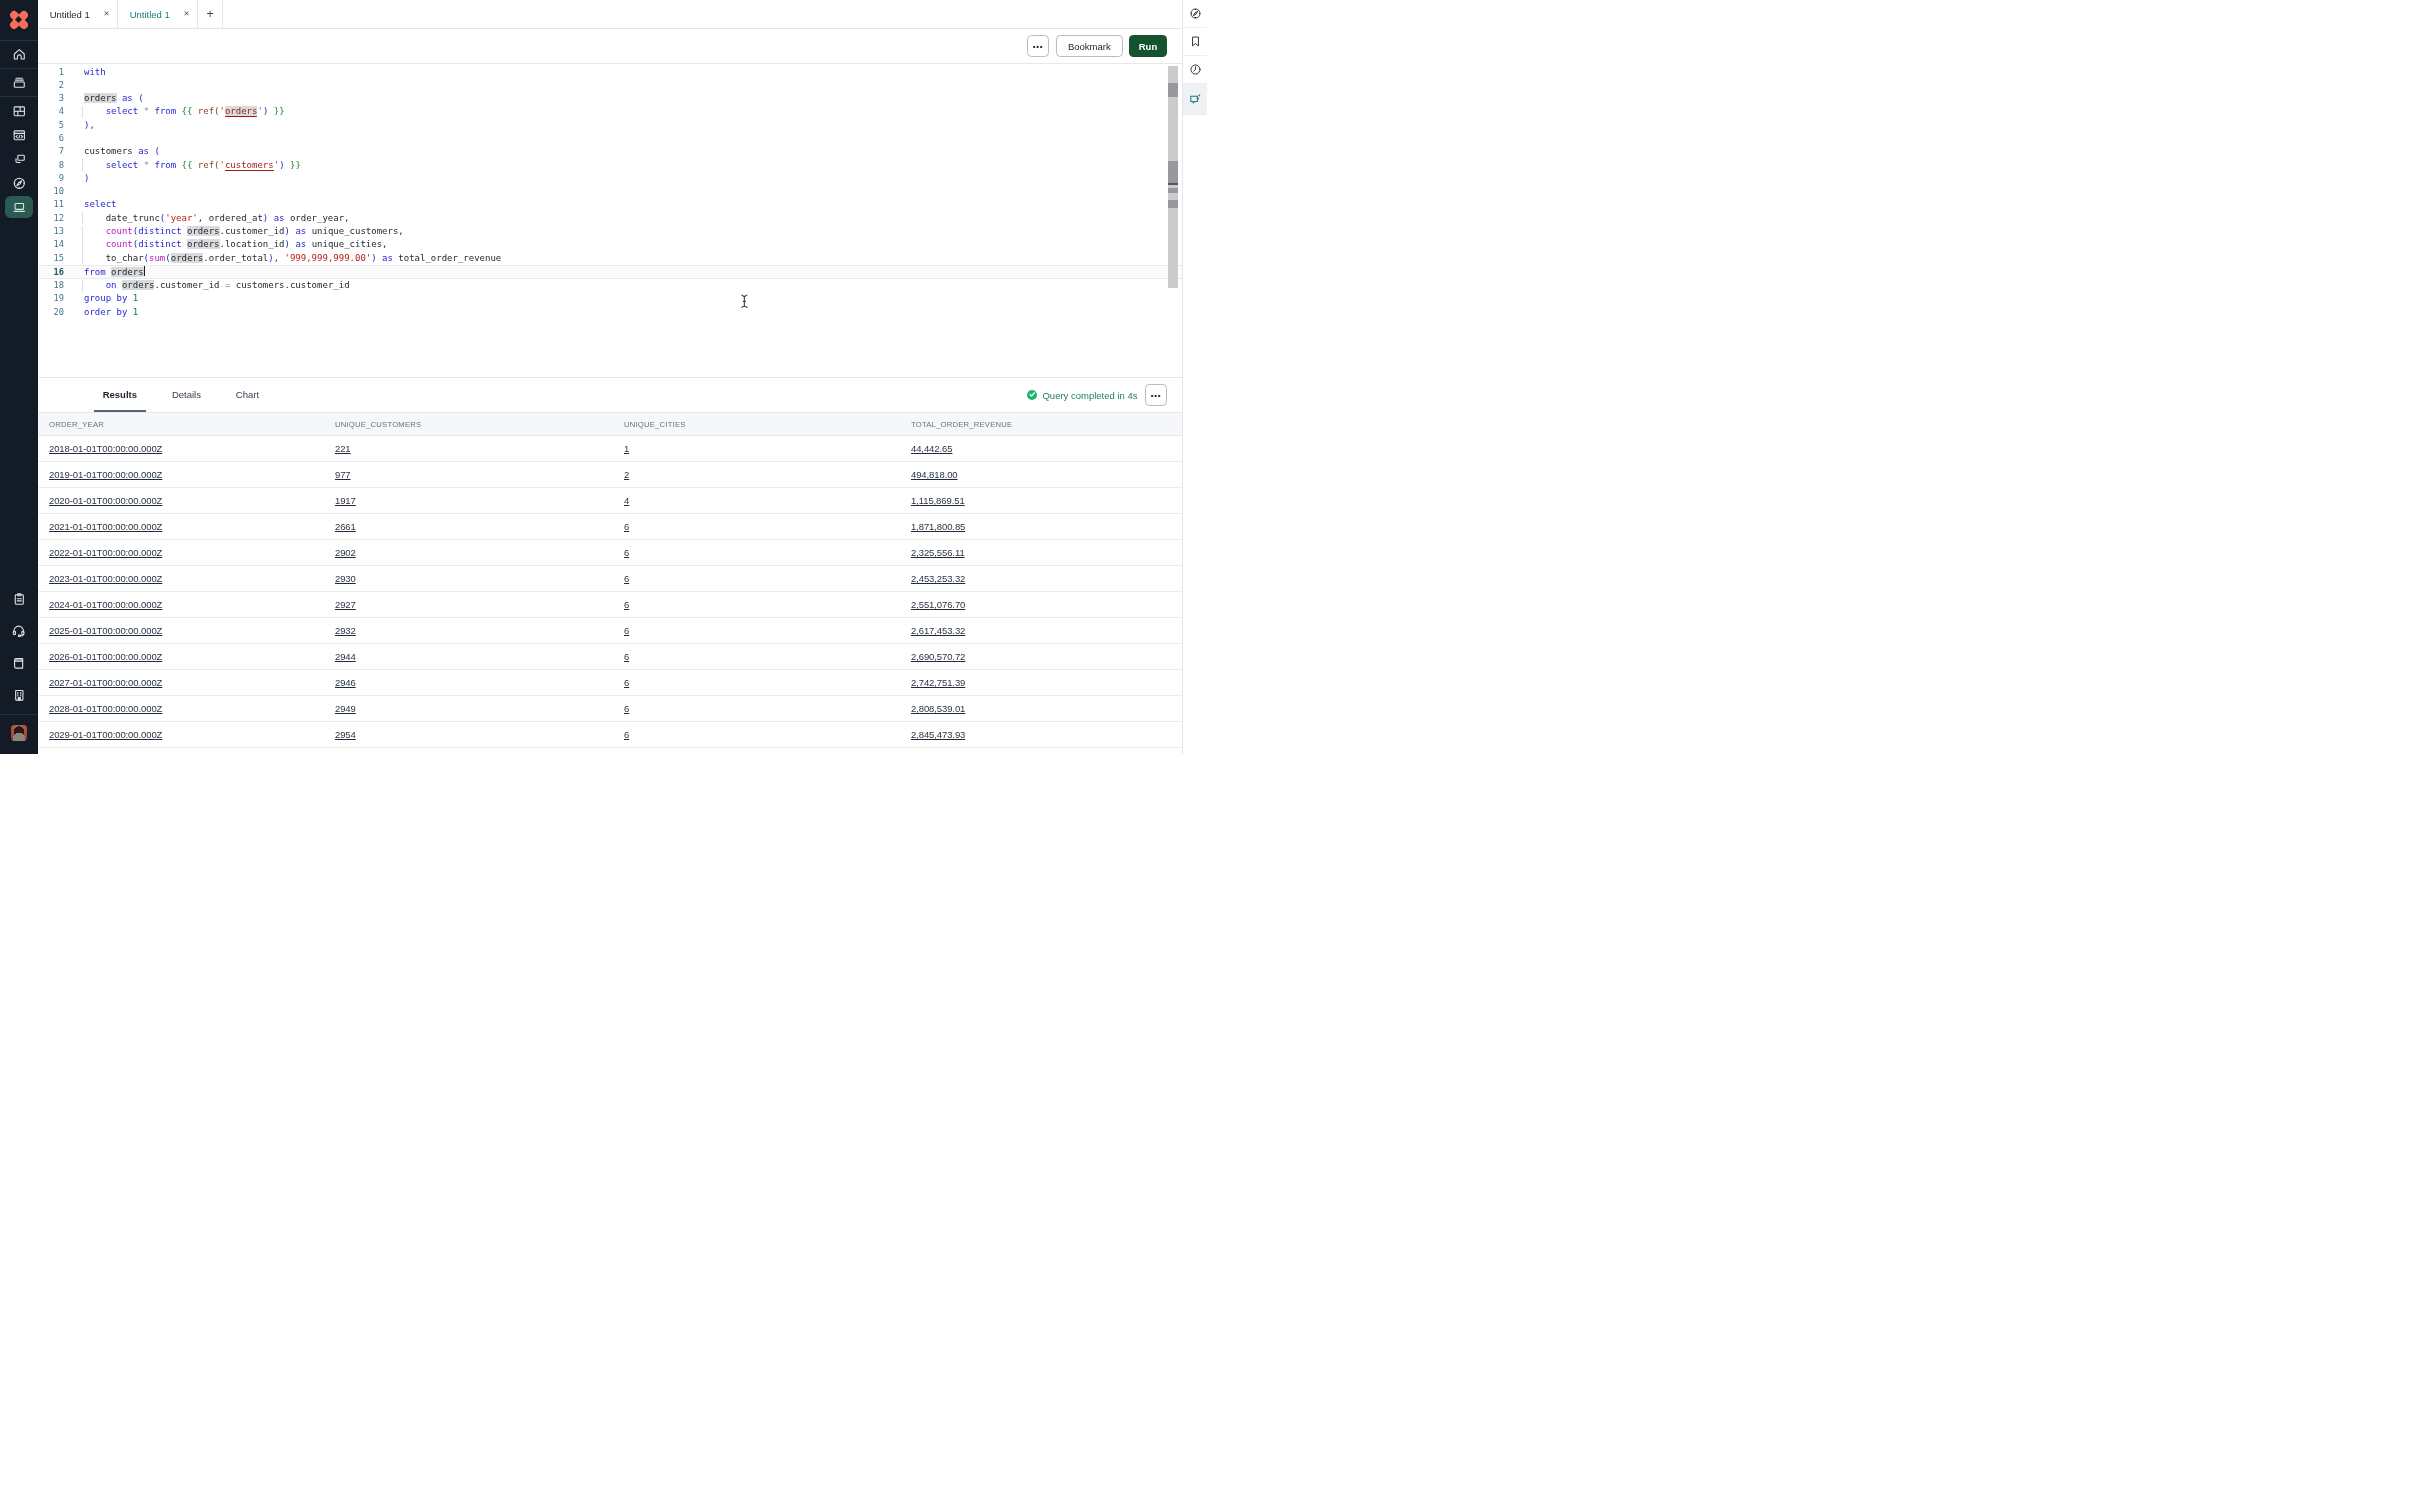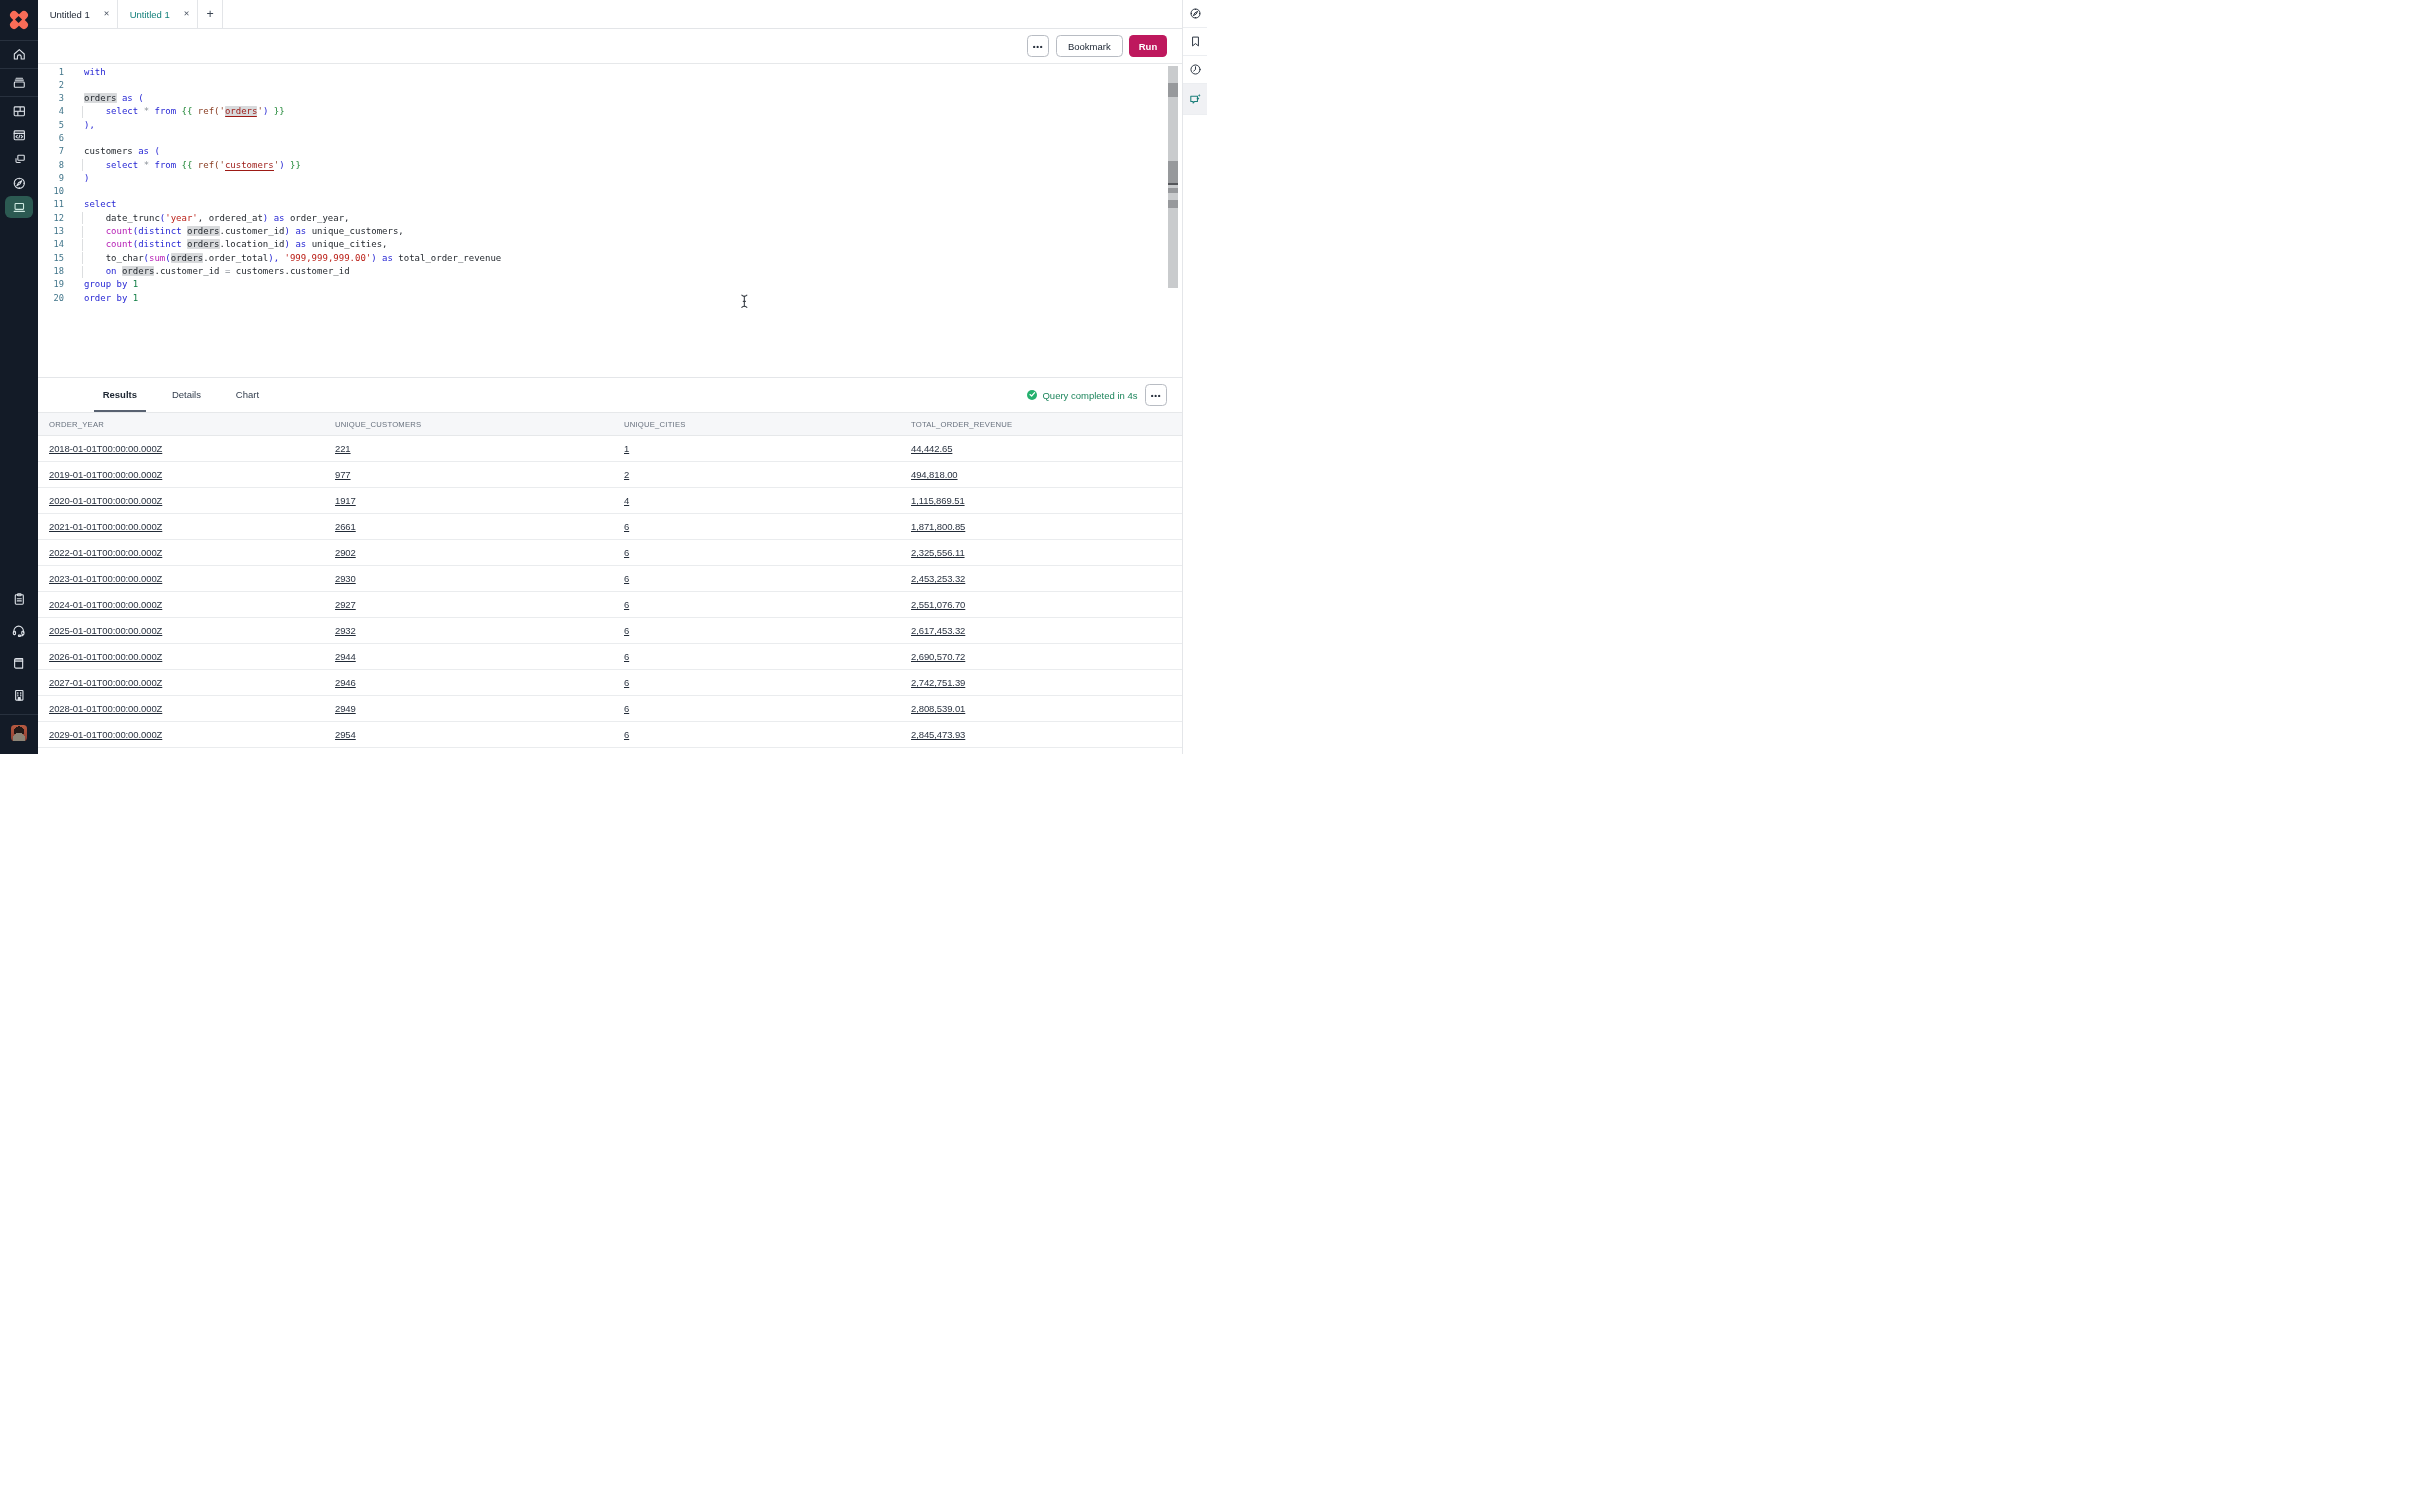--- a/index.html
+++ b/index.html
@@ -55,21 +55,21 @@
   .tab-rest{flex:1;background:#fff;}
 
   
   .toolbar{position:absolute;left:0;right:0;top:29px;height:35px;background:#fff;
            border-bottom:0.7px solid #e6e8ea;display:flex;align-items:center;
            justify-content:flex-end;gap:6.6px;padding-right:15.3px;}
   .btn{height:22.6px;border:0.7px solid #b8bcc3;border-radius:4.4px;background:#fff;
        display:flex;align-items:center;justify-content:center;font-size:9.5px;color:#222b38;}
   .btn.icon{width:22.6px;font-weight:bold;letter-spacing:0.7px;font-size:8px;}
   .btn.bookmark{padding:0 11px;}
-  .btn.run{background:#be185d;border:none;color:#fff;font-weight:600;padding:0 9.5px;}
+  .btn.run{background:#14532d;border:none;color:#fff;font-weight:600;padding:0 9.5px;}
 
   
   .editor{position:absolute;left:0;right:0;top:64px;height:313px;background:#fff;overflow:hidden;}
   .code-area{position:absolute;inset:0;padding-top:1.5px;
              font-family:"DejaVu Sans Mono",monospace;font-size:9px;}
   .cl{position:relative;height:13.3px;line-height:13.3px;white-space:pre;padding-left:46px;}
   .cl .ln{position:absolute;left:0;top:0;width:26px;text-align:right;color:#41758a;
           font-size:8.7px;}
   .cl.active{background:#fbfbfc;border-top:0.7px solid #e8e9eb;border-bottom:0.7px solid #e8e9eb;
              height:14px;line-height:12.5px;}
@@ -310,20 +310,21 @@
         <div class="cl"><span class="ln">6</span></div>
         <div class="cl"><span class="ln">7</span><span class="seg id">customers</span><span class="seg id"> </span><span class="seg kw">as</span><span class="seg id"> </span><span class="seg kw">(</span></div>
         <div class="cl"><span class="ln">8</span><span class="guide"></span><span class="seg id">    </span><span class="seg kw">select</span><span class="seg id"> </span><span class="seg op">*</span><span class="seg id"> </span><span class="seg kw">from</span><span class="seg id"> </span><span class="seg br">{{</span><span class="seg id"> </span><span class="seg rf">ref('</span><span class="seg rl">customers</span><span class="seg rf">'</span><span class="seg kw">)</span><span class="seg id"> </span><span class="seg br">}}</span></div>
         <div class="cl"><span class="ln">9</span><span class="seg kw">)</span></div>
         <div class="cl"><span class="ln">10</span></div>
         <div class="cl"><span class="ln">11</span><span class="seg kw">select</span></div>
         <div class="cl"><span class="ln">12</span><span class="guide"></span><span class="seg id">    date_trunc</span><span class="seg kw">(</span><span class="seg str">'year'</span><span class="seg id">, ordered_at</span><span class="seg kw">)</span><span class="seg id"> </span><span class="seg kw">as</span><span class="seg id"> order_year,</span></div>
         <div class="cl"><span class="ln">13</span><span class="guide"></span><span class="seg id">    </span><span class="seg fn">count</span><span class="seg kw">(distinct</span><span class="seg id"> </span><span class="seg id hl">orders</span><span class="seg id">.customer_id</span><span class="seg kw">)</span><span class="seg id"> </span><span class="seg kw">as</span><span class="seg id"> unique_customers,</span></div>
         <div class="cl"><span class="ln">14</span><span class="guide"></span><span class="seg id">    </span><span class="seg fn">count</span><span class="seg kw">(distinct</span><span class="seg id"> </span><span class="seg id hl">orders</span><span class="seg id">.location_id</span><span class="seg kw">)</span><span class="seg id"> </span><span class="seg kw">as</span><span class="seg id"> unique_cities,</span></div>
         <div class="cl"><span class="ln">15</span><span class="guide"></span><span class="seg id">    to_char</span><span class="seg kw">(</span><span class="seg fn">sum</span><span class="seg kw">(</span><span class="seg id hl">orders</span><span class="seg id">.order_total</span><span class="seg kw">),</span><span class="seg id"> </span><span class="seg str">'999,999,999.00'</span><span class="seg kw">)</span><span class="seg id"> </span><span class="seg kw">as</span><span class="seg id"> total_order_revenue</span></div>
+        <div class="cl active"><span class="ln">16</span><span class="seg kw">from</span><span class="seg id"> </span><span class="seg id hl">orders</span><span class="caret"></span></div>
         <div class="cl"><span class="ln">18</span><span class="guide"></span><span class="seg id">    </span><span class="seg kw">on</span><span class="seg id"> </span><span class="seg id hl">orders</span><span class="seg id">.customer_id </span><span class="seg op">=</span><span class="seg id"> customers.customer_id</span></div>
         <div class="cl"><span class="ln">19</span><span class="seg kw">group by</span><span class="seg id"> </span><span class="seg num">1</span></div>
         <div class="cl"><span class="ln">20</span><span class="seg kw">order by</span><span class="seg id"> </span><span class="seg num">1</span></div>
       </div>
     <div class="sb-track">
       <div class="sb-thumb"></div>
       <div class="sb-mark" style="top:17px;height:14.6px;"></div>
       <div class="sb-mark" style="top:95px;height:23px;"></div>
       <div class="sb-line" style="top:117px;height:2.2px;"></div>
       <div class="sb-mark" style="top:122px;height:5.8px;"></div>

